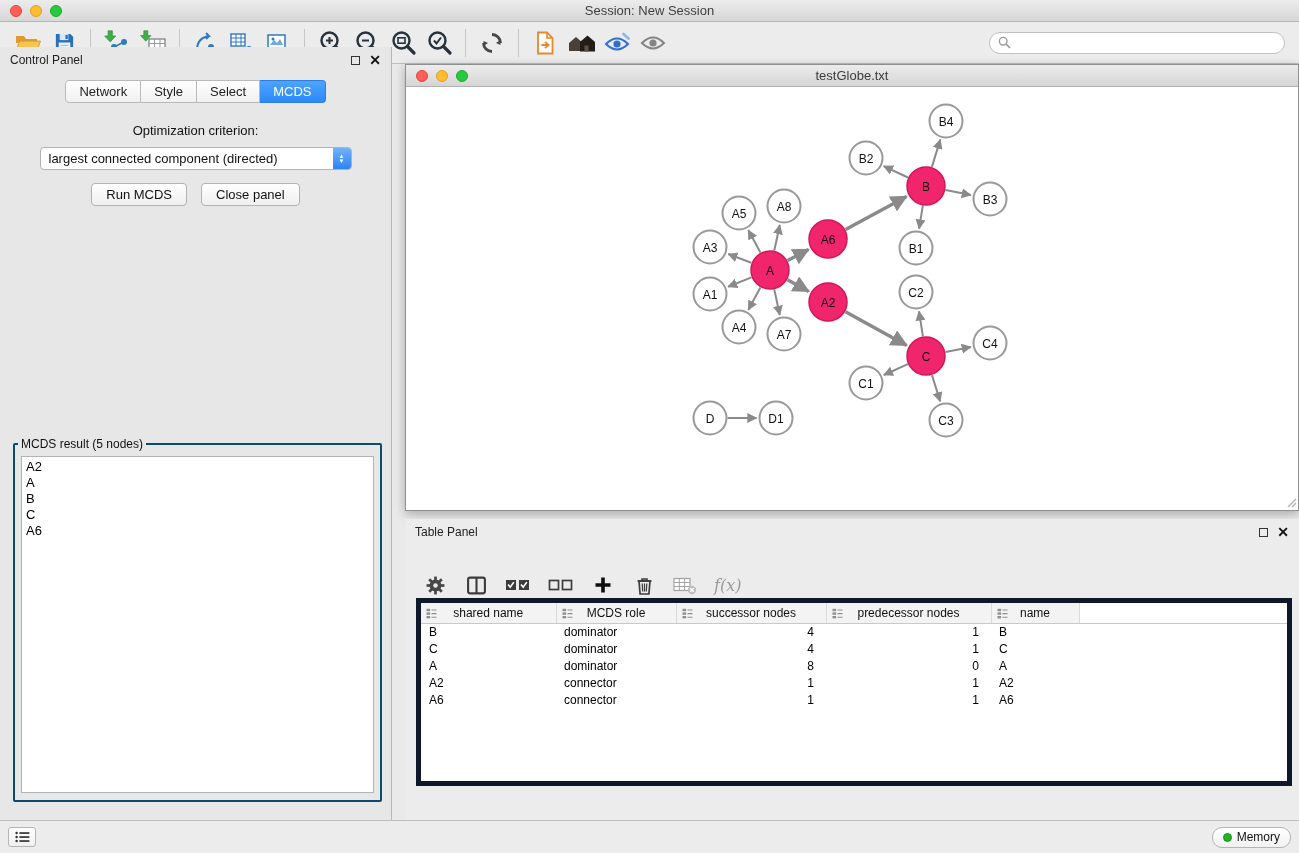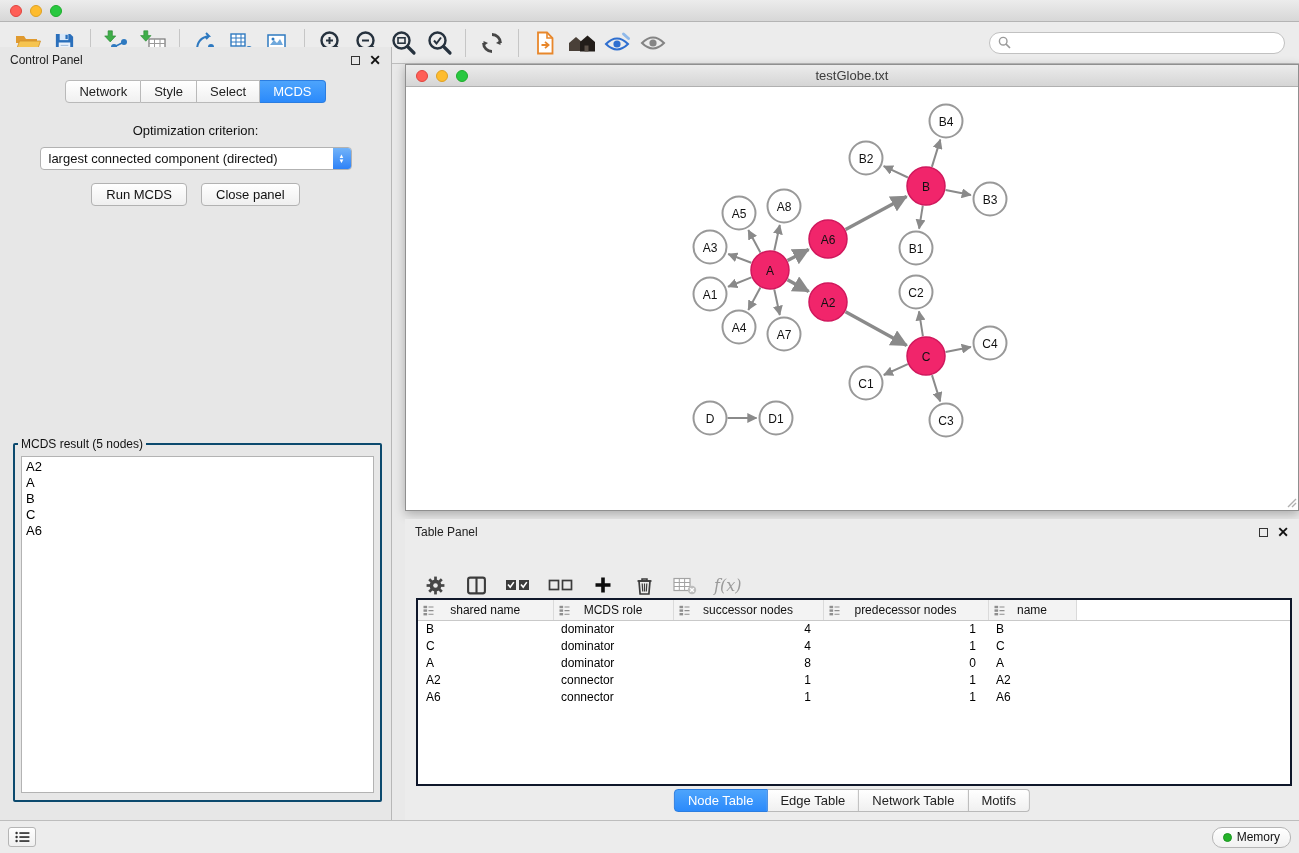--- a/index.html
+++ b/index.html
@@ -71,21 +71,21 @@
   .net-canvas { position:relative; width:892px; height:422px; background:#fff; }
   .node-label { font:12px "Liberation Sans",sans-serif; fill:#111; }
   .resize-corner { position:absolute; right:1px; bottom:1px; }
 
   
   .table-panel { position:absolute; left:405px; top:519px; width:894px; height:301px; background:#ececec; }
   .tp-toolbar { position:absolute; top:44px; left:18px; height:44px; display:flex; align-items:center; gap:17px; }
   .tp-btn { display:flex; align-items:center; justify-content:center; min-width:24px; height:28px; }
   .fx-label { font-family:"DejaVu Serif", serif; font-style:italic; font-size:16px; color:#9a9a9a; }
   .table-wrap { position:absolute; left:11px; right:7px; top:79px; height:188px; background:#fff;
-    border:2px solid #0f172a; overflow:hidden; }
+    border:5px solid #0f172a; overflow:hidden; }
   table.data-table { border-collapse:collapse; table-layout:fixed; width:100%; }
   .data-table th { background:#f3f3f3; border-right:1px solid #dadada; border-bottom:1px solid #c9c9c9;
     height:20px; font-weight:normal; position:relative; }
   .data-table th.filler { background:#fff; border-right:none; }
   .col-icon { position:absolute; left:5px; top:5px; }
   .col-label { font-size:12px; color:#111; display:block; text-align:center; }
   .data-table td { height:17px; padding:0 8px; font-size:12px; color:#000; white-space:nowrap; }
   .data-table td.num { text-align:right; padding-right:12px; }
   .table-tabs { position:absolute; bottom:8px; left:50%; transform:translateX(-50%); display:flex; }
 
@@ -103,20 +103,21 @@
 <body>
 
 <div id="app">
 
   <div class="titlebar">
     <div class="lights">
       <span class="light red"></span>
       <span class="light yellow"></span>
       <span class="light green"></span>
     </div>
+    <span class="titlebar-title">Session: New Session</span>
   </div>
 
   <div class="main-toolbar">
     <span class="tool-btn">
       <svg width="28" height="24" viewBox="0 0 28 24">
         <path d="M2 5 h8 l2 3 h11 v4 H2 z" fill="#e09a2f"></path>
         <path d="M2 20 L5.5 10 h21 L23 20 z" fill="#f6c44f" stroke="#cf8f28" stroke-width="0.8"></path>
       </svg>
     </span>
     <span class="tool-btn">
@@ -573,26 +574,20 @@
               <td>connector</td>
               <td class="num">1</td>
               <td class="num">1</td>
               <td>A6</td>
               <td></td>
             </tr>
           </tbody>
       </table>
     </div>
 
-    <div class="table-tabs" id="table-tabs">
-        <div class="seg-tab active">Node Table</div>
-        <div class="seg-tab">Edge Table</div>
-        <div class="seg-tab">Network Table</div>
-        <div class="seg-tab">Motifs</div>
-      </div>
   </div>
 
   <div class="statusbar">
     <span class="status-btn">
       <svg width="15" height="12" viewBox="0 0 15 12">
         <circle cx="1.6" cy="2" r="1.2" fill="#333"></circle>
           <rect x="4.4" y="1.2" width="10" height="1.7" fill="#333"></rect>
         <circle cx="1.6" cy="6" r="1.2" fill="#333"></circle>
           <rect x="4.4" y="5.2" width="10" height="1.7" fill="#333"></rect>
         <circle cx="1.6" cy="10" r="1.2" fill="#333"></circle>

